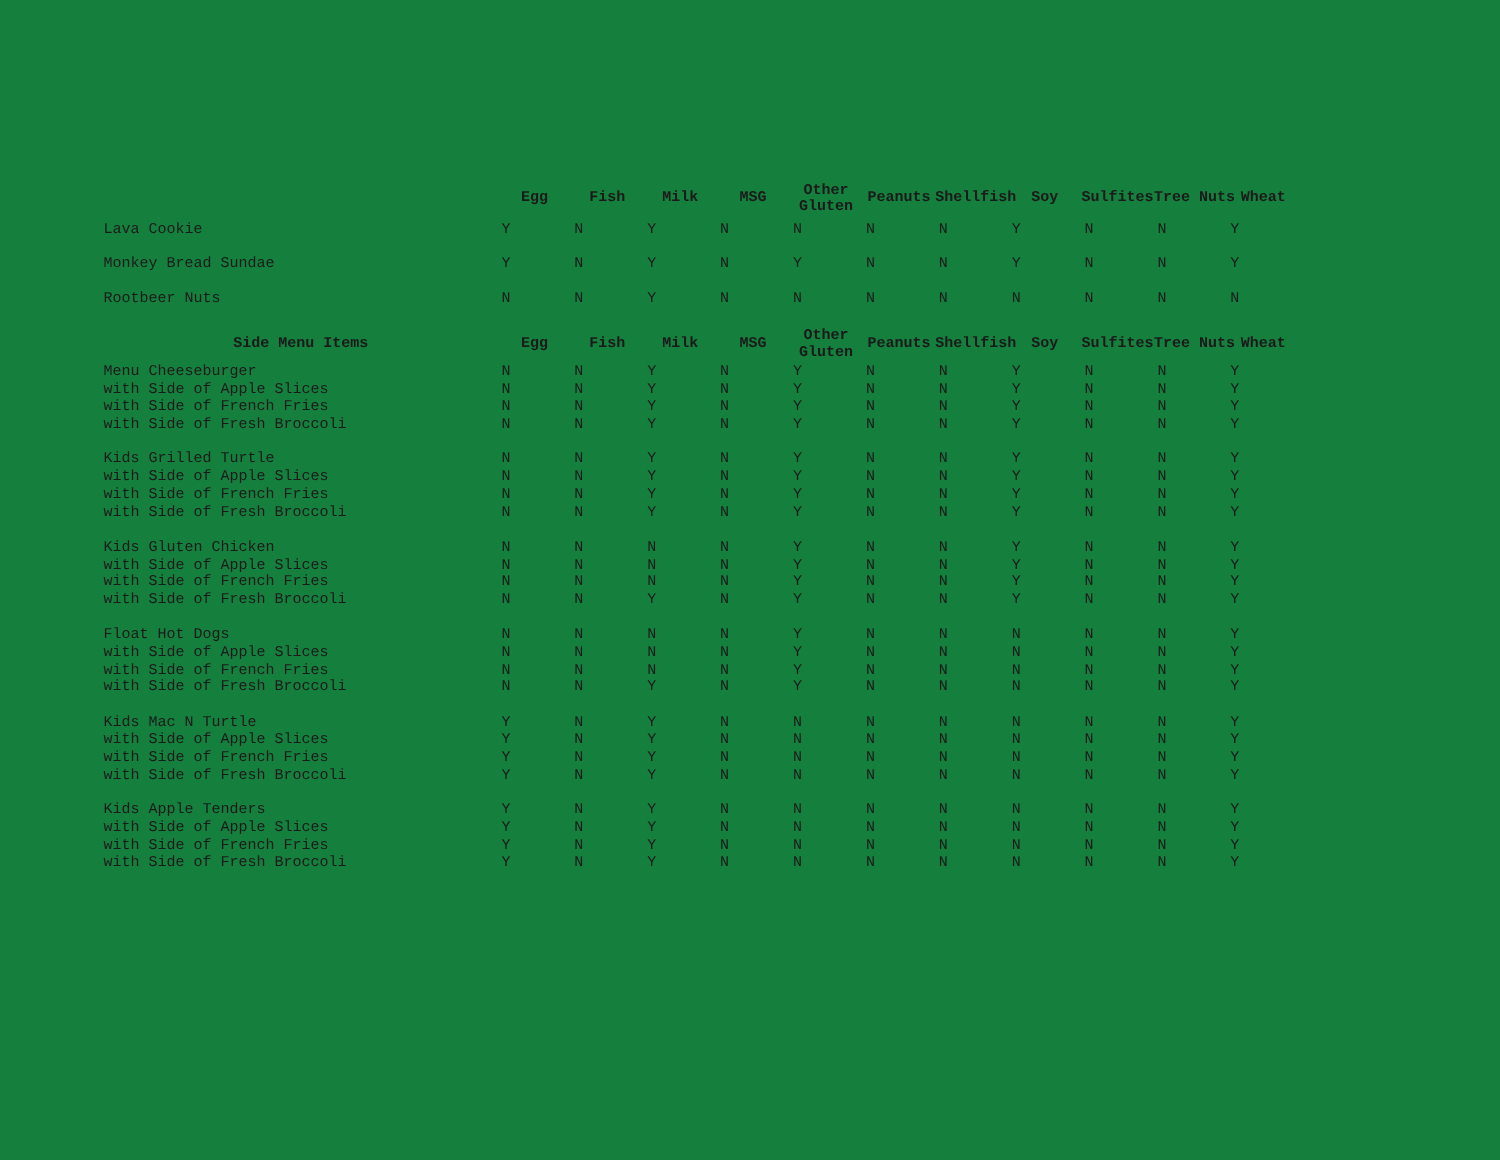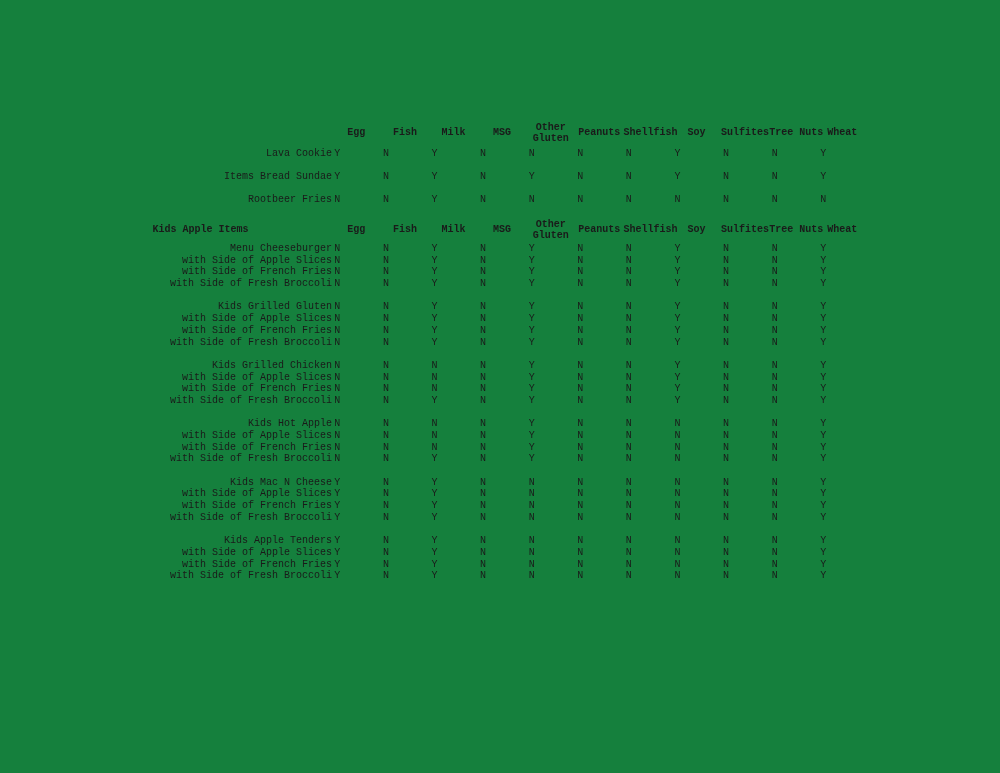--- a/index.html
+++ b/index.html
@@ -47,21 +47,21 @@
   }
   .data-row.tall {
     height: 20.8px;
     padding-top: 2.6px;
     align-items: start;
   }
   .data-row.normal {
     height: 11.7px;
   }
   .item-cell {
-    text-align: right;
+    text-align: left;
     white-space: nowrap;
   }
   .value-cell {
     text-align: center;
   }
   .value-cell > span {
     position: relative;
     left: -19px;
   }
   .group-spacer {
@@ -98,50 +98,50 @@
         <div class="value-cell"><span>N</span></div>
         <div class="value-cell"><span>N</span></div>
         <div class="value-cell"><span>N</span></div>
         <div class="value-cell"><span>N</span></div>
         <div class="value-cell"><span>Y</span></div>
         <div class="value-cell"><span>N</span></div>
         <div class="value-cell"><span>N</span></div>
         <div class="value-cell"><span>Y</span></div>
       </div>
       <div class="t-row data-row tall">
-        <div class="item-cell">Items Bread Sundae</div>
+        <div class="item-cell">Monkey Bread Sundae</div>
         <div class="value-cell"><span>Y</span></div>
         <div class="value-cell"><span>N</span></div>
         <div class="value-cell"><span>Y</span></div>
         <div class="value-cell"><span>N</span></div>
         <div class="value-cell"><span>Y</span></div>
         <div class="value-cell"><span>N</span></div>
         <div class="value-cell"><span>N</span></div>
         <div class="value-cell"><span>Y</span></div>
         <div class="value-cell"><span>N</span></div>
         <div class="value-cell"><span>N</span></div>
         <div class="value-cell"><span>Y</span></div>
       </div>
       <div class="t-row data-row tall">
-        <div class="item-cell">Rootbeer Fries</div>
+        <div class="item-cell">Rootbeer Nuts</div>
         <div class="value-cell"><span>N</span></div>
         <div class="value-cell"><span>N</span></div>
         <div class="value-cell"><span>Y</span></div>
         <div class="value-cell"><span>N</span></div>
         <div class="value-cell"><span>N</span></div>
         <div class="value-cell"><span>N</span></div>
         <div class="value-cell"><span>N</span></div>
         <div class="value-cell"><span>N</span></div>
         <div class="value-cell"><span>N</span></div>
         <div class="value-cell"><span>N</span></div>
         <div class="value-cell"><span>N</span></div>
       </div>
       <div class="section-spacer"></div>
       <div class="t-row header-row">
-        <div class="cell title-cell">Kids Apple Items</div>
+        <div class="cell title-cell">Side Menu Items</div>
         <div class="cell">Egg</div>
         <div class="cell">Fish</div>
         <div class="cell">Milk</div>
         <div class="cell">MSG</div>
         <div class="cell">Other Gluten</div>
         <div class="cell">Peanuts</div>
         <div class="cell">Shellfish</div>
         <div class="cell">Soy</div>
         <div class="cell">Sulfites</div>
         <div class="cell">Tree Nuts</div>
@@ -198,21 +198,21 @@
         <div class="value-cell"><span>Y</span></div>
         <div class="value-cell"><span>N</span></div>
         <div class="value-cell"><span>N</span></div>
         <div class="value-cell"><span>Y</span></div>
         <div class="value-cell"><span>N</span></div>
         <div class="value-cell"><span>N</span></div>
         <div class="value-cell"><span>Y</span></div>
       </div>
       <div class="group-spacer"></div>
       <div class="t-row data-row normal">
-        <div class="item-cell">Kids Grilled Gluten</div>
+        <div class="item-cell">Kids Grilled Turtle</div>
         <div class="value-cell"><span>N</span></div>
         <div class="value-cell"><span>N</span></div>
         <div class="value-cell"><span>Y</span></div>
         <div class="value-cell"><span>N</span></div>
         <div class="value-cell"><span>Y</span></div>
         <div class="value-cell"><span>N</span></div>
         <div class="value-cell"><span>N</span></div>
         <div class="value-cell"><span>Y</span></div>
         <div class="value-cell"><span>N</span></div>
         <div class="value-cell"><span>N</span></div>
@@ -255,21 +255,21 @@
         <div class="value-cell"><span>Y</span></div>
         <div class="value-cell"><span>N</span></div>
         <div class="value-cell"><span>N</span></div>
         <div class="value-cell"><span>Y</span></div>
         <div class="value-cell"><span>N</span></div>
         <div class="value-cell"><span>N</span></div>
         <div class="value-cell"><span>Y</span></div>
       </div>
       <div class="group-spacer"></div>
       <div class="t-row data-row normal">
-        <div class="item-cell">Kids Grilled Chicken</div>
+        <div class="item-cell">Kids Gluten Chicken</div>
         <div class="value-cell"><span>N</span></div>
         <div class="value-cell"><span>N</span></div>
         <div class="value-cell"><span>N</span></div>
         <div class="value-cell"><span>N</span></div>
         <div class="value-cell"><span>Y</span></div>
         <div class="value-cell"><span>N</span></div>
         <div class="value-cell"><span>N</span></div>
         <div class="value-cell"><span>Y</span></div>
         <div class="value-cell"><span>N</span></div>
         <div class="value-cell"><span>N</span></div>
@@ -312,21 +312,21 @@
         <div class="value-cell"><span>Y</span></div>
         <div class="value-cell"><span>N</span></div>
         <div class="value-cell"><span>N</span></div>
         <div class="value-cell"><span>Y</span></div>
         <div class="value-cell"><span>N</span></div>
         <div class="value-cell"><span>N</span></div>
         <div class="value-cell"><span>Y</span></div>
       </div>
       <div class="group-spacer"></div>
       <div class="t-row data-row normal">
-        <div class="item-cell">Kids Hot Apple</div>
+        <div class="item-cell">Float Hot Dogs</div>
         <div class="value-cell"><span>N</span></div>
         <div class="value-cell"><span>N</span></div>
         <div class="value-cell"><span>N</span></div>
         <div class="value-cell"><span>N</span></div>
         <div class="value-cell"><span>Y</span></div>
         <div class="value-cell"><span>N</span></div>
         <div class="value-cell"><span>N</span></div>
         <div class="value-cell"><span>N</span></div>
         <div class="value-cell"><span>N</span></div>
         <div class="value-cell"><span>N</span></div>
@@ -369,21 +369,21 @@
         <div class="value-cell"><span>Y</span></div>
         <div class="value-cell"><span>N</span></div>
         <div class="value-cell"><span>N</span></div>
         <div class="value-cell"><span>N</span></div>
         <div class="value-cell"><span>N</span></div>
         <div class="value-cell"><span>N</span></div>
         <div class="value-cell"><span>Y</span></div>
       </div>
       <div class="group-spacer"></div>
       <div class="t-row data-row normal">
-        <div class="item-cell">Kids Mac N Cheese</div>
+        <div class="item-cell">Kids Mac N Turtle</div>
         <div class="value-cell"><span>Y</span></div>
         <div class="value-cell"><span>N</span></div>
         <div class="value-cell"><span>Y</span></div>
         <div class="value-cell"><span>N</span></div>
         <div class="value-cell"><span>N</span></div>
         <div class="value-cell"><span>N</span></div>
         <div class="value-cell"><span>N</span></div>
         <div class="value-cell"><span>N</span></div>
         <div class="value-cell"><span>N</span></div>
         <div class="value-cell"><span>N</span></div>

